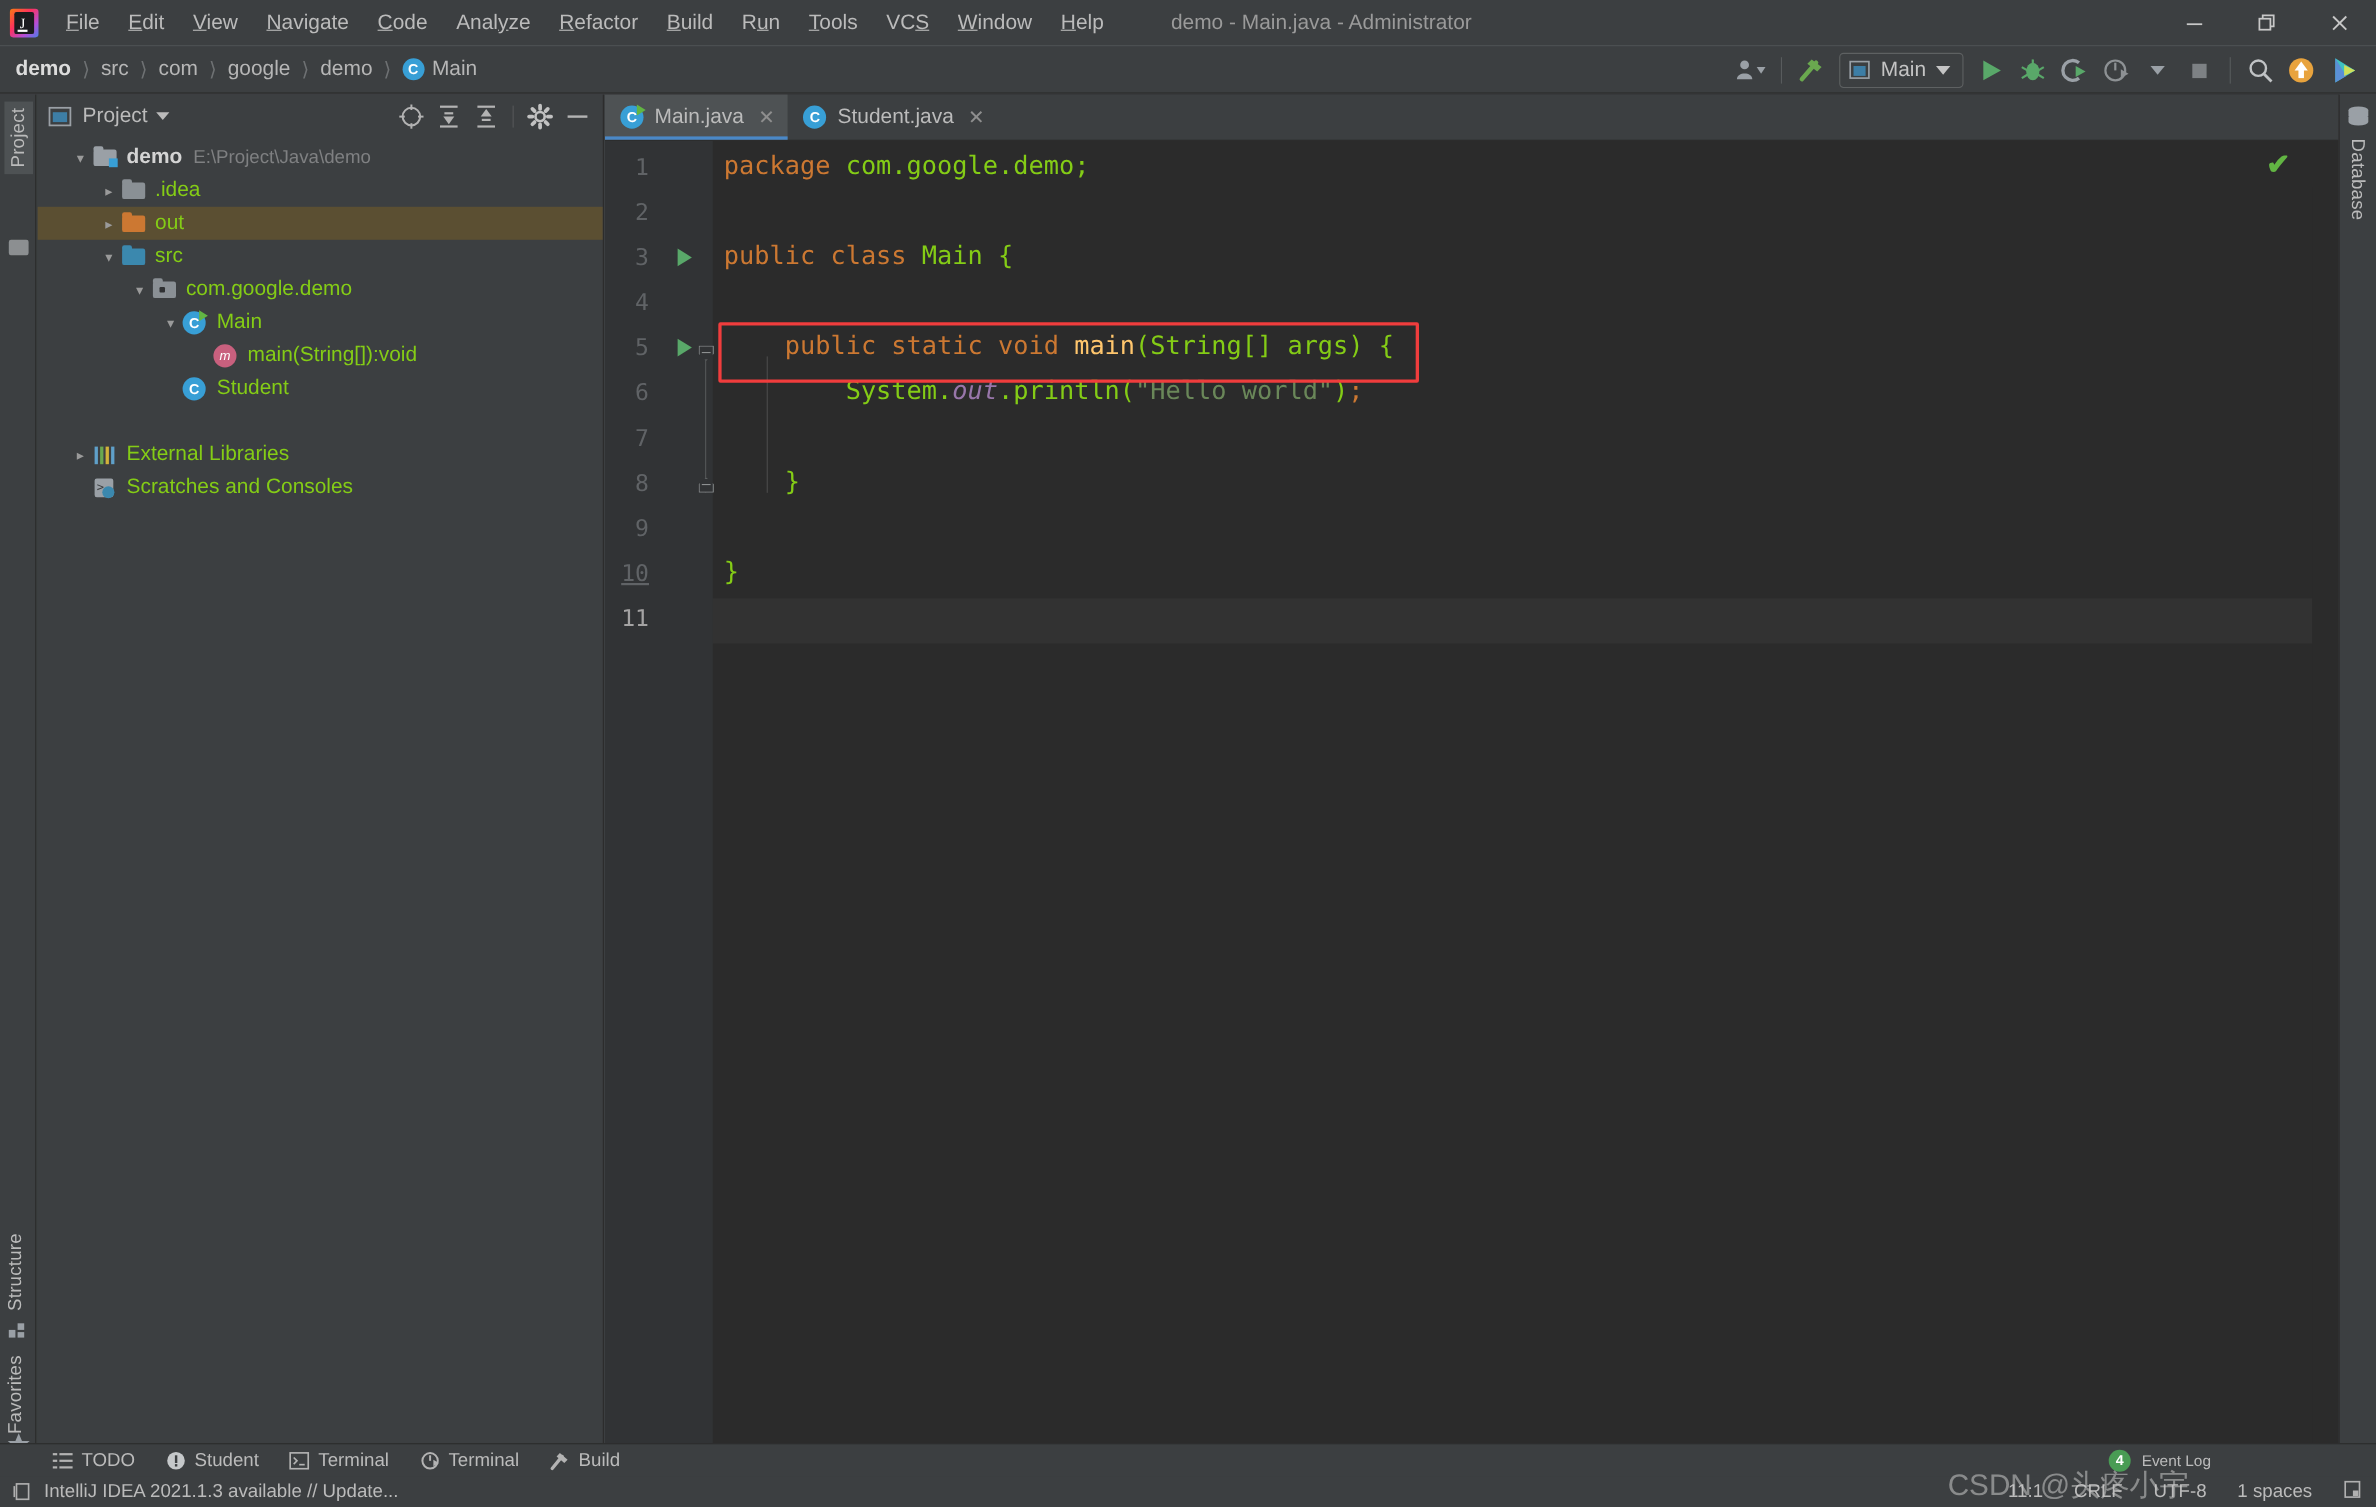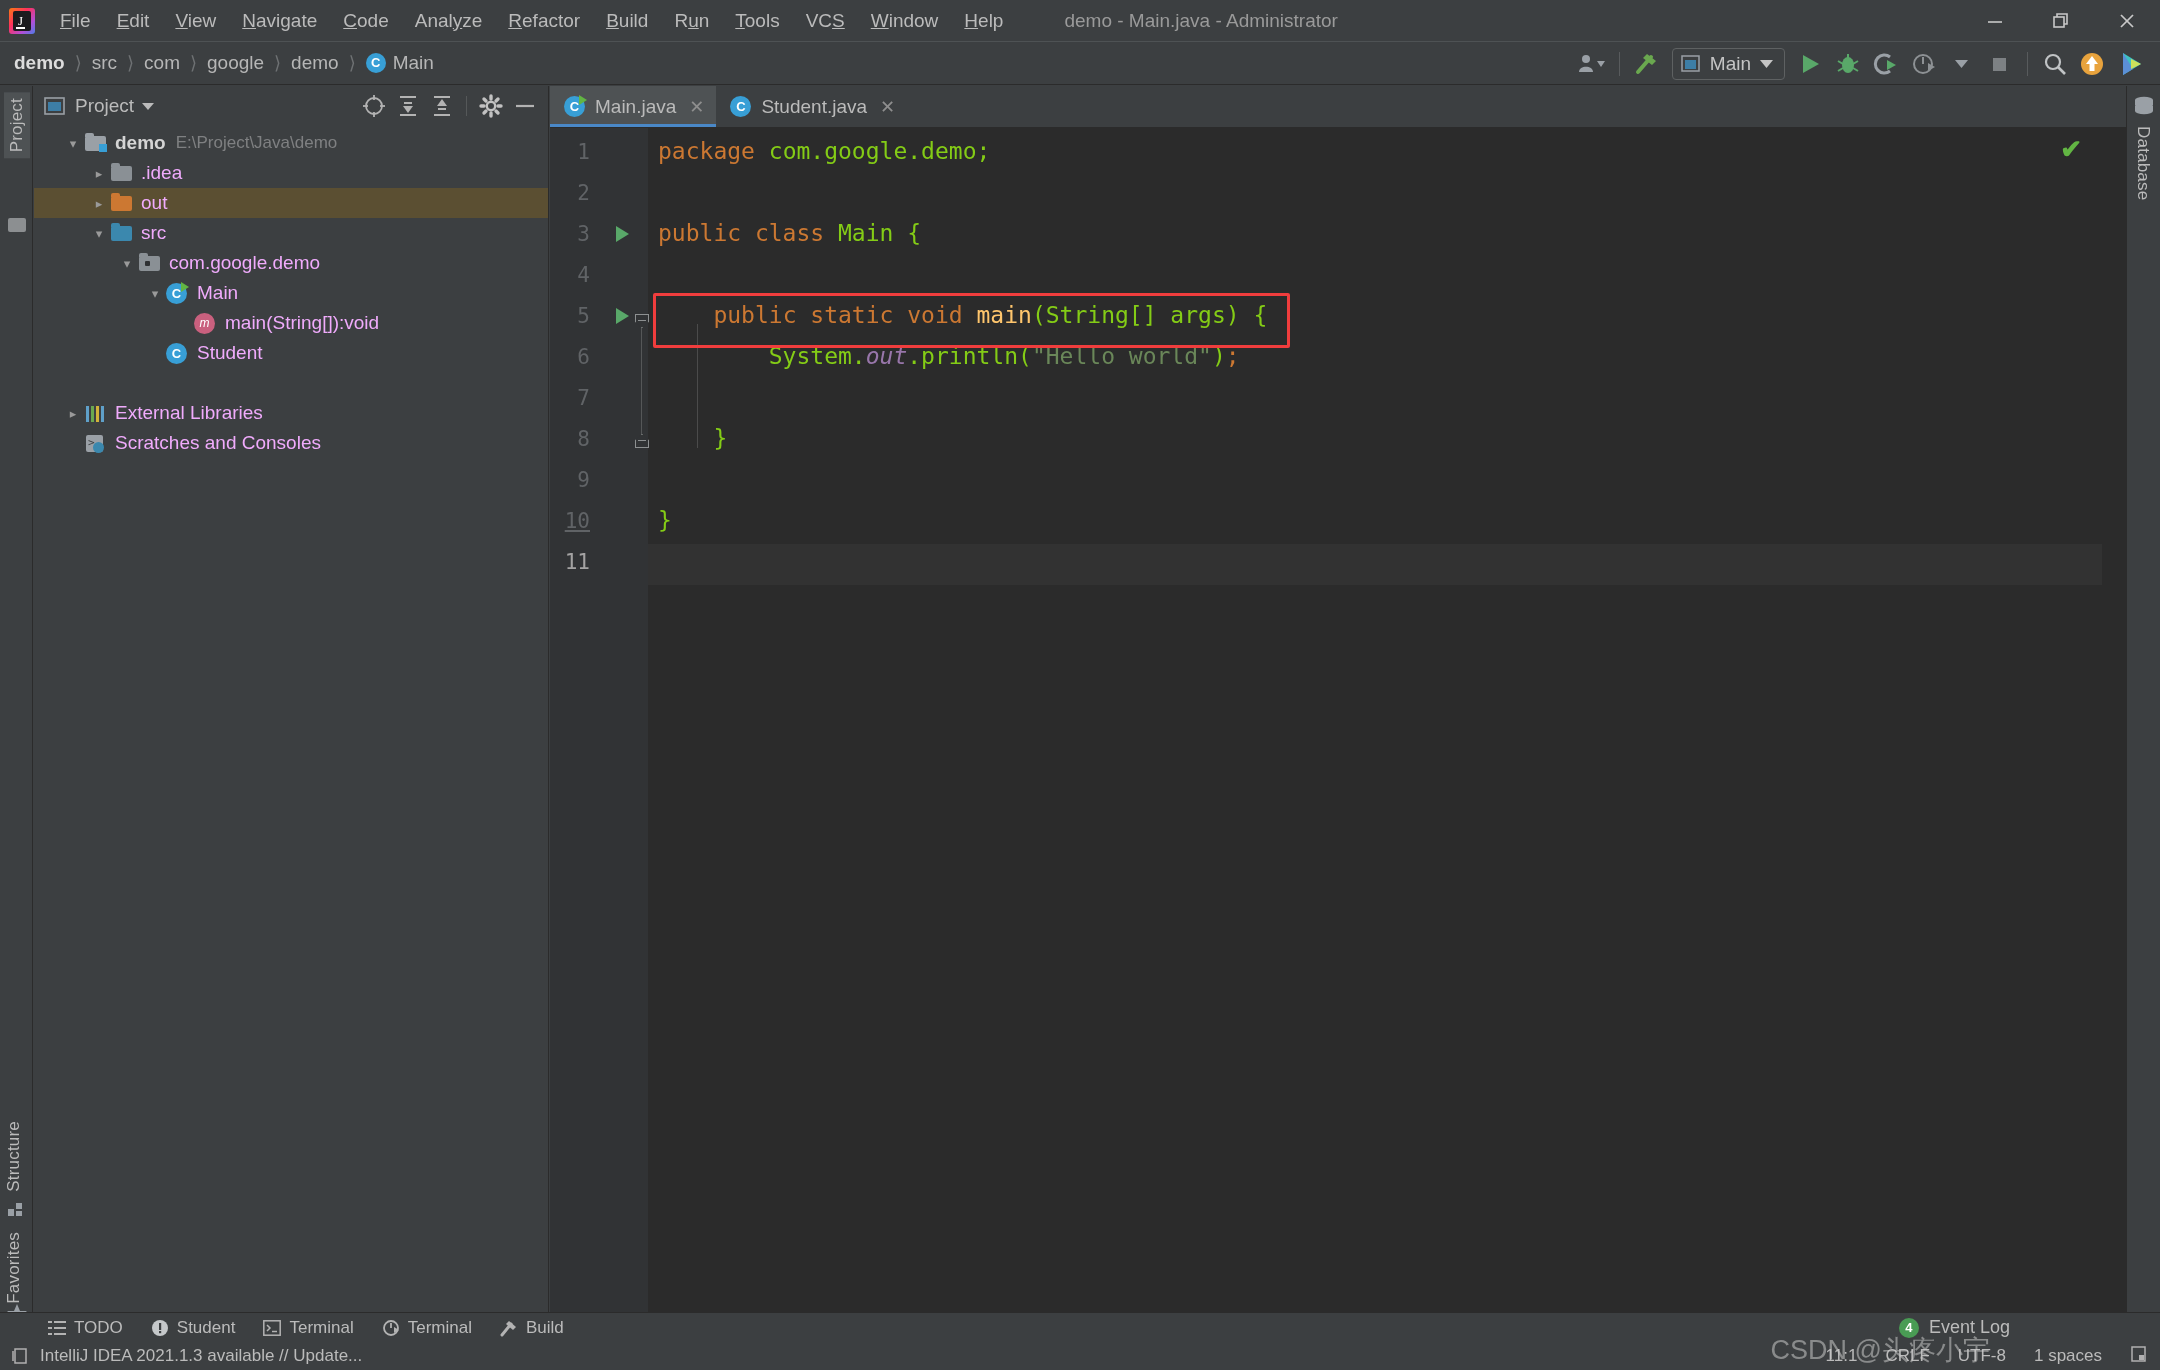--- a/index.html
+++ b/index.html
@@ -87,21 +87,21 @@
   .proj-hdr .caret { margin-left: 8px; color: #bbbbbb; }
   .proj-tools { margin-left: auto; display: flex; align-items: center; gap: 4px; }
   .pt-ico { width: 30px; height: 30px; display: flex; align-items: center; justify-content: center; }
   .pt-sep { width: 1px; height: 20px; background: #555859; margin: 0 5px; }
 
   .tree { position: absolute; left: 0; right: 0; top: 42px; bottom: 0; overflow: hidden; }
   .trow { height: 30px; display: flex; align-items: center; padding-right: 6px; white-space: nowrap; }
   .trow.sel { background: #5b4f32; }
   .arrow { width: 22px; text-align: center; color: #9a9a9a; font-size: 13px; flex:none; }
   .ticon { width: 23px; height: 20px; margin-right: 8px; position: relative; flex: none; }
-  .tlabel { color: #f0abfc; font-size: 19px; }
+  .tlabel { color: #84cc16; font-size: 19px; }
   .tlabel.bold { font-weight: bold; color: #d4d4d4; }
   .tpath { color: #7f8082; font-size: 17px; margin-left: 10px; }
 
   
   .fld { position:absolute; left:1px; top:3px; width:21px; height:15px; border-radius:2px; }
   .fld:before { content:''; position:absolute; left:0; top:-3px; width:9px; height:4px;
     border-radius:2px 2px 0 0; background:inherit; }
   .badge-b { position:absolute; right:-1px; bottom:-2px; width:8px; height:8px; background:#389fd6; }
   .dot-w { position:absolute; left:7px; top:8px; width:5px; height:5px; background:#2f3133; border-radius:1px;}
   .cls { width:21px; height:21px; border-radius:50%; background:#389fd6; color:#fff;
@@ -643,21 +643,21 @@
     <div class="bt">
       <svg width="18" height="18">
           <path d="M2 16 L11 5" stroke="#b3b3b3" stroke-width="3" stroke-linecap="round"></path>
           <path d="M9 2 L16 8 L13 11 L6 5 Z" fill="#b3b3b3"></path>
         </svg>
       <span>Build</span>
     </div>
 
     <div style="position:absolute;right:150px;display:flex;align-items:center;gap:10px;">
       <span class="evt-badge">4</span>
-      <span style="color:#bbbbbb;font-size:18px;">Event Log</span>
+      <span style="color:#bbbbbb;font-size:14px;">Event Log</span>
     </div>
   </div>
 
   <div class="statusbar">
     <div class="sb-left">
       <svg width="18" height="18">
         <rect x="3" y="2" width="11" height="14" fill="none" stroke="#b0b0b0" stroke-width="1.5"></rect>
         <line x1="1" y1="4" x2="1" y2="14" stroke="#b0b0b0" stroke-width="1.5"></line>
       </svg>
       <span>IntelliJ IDEA 2021.1.3 available // Update...</span>

